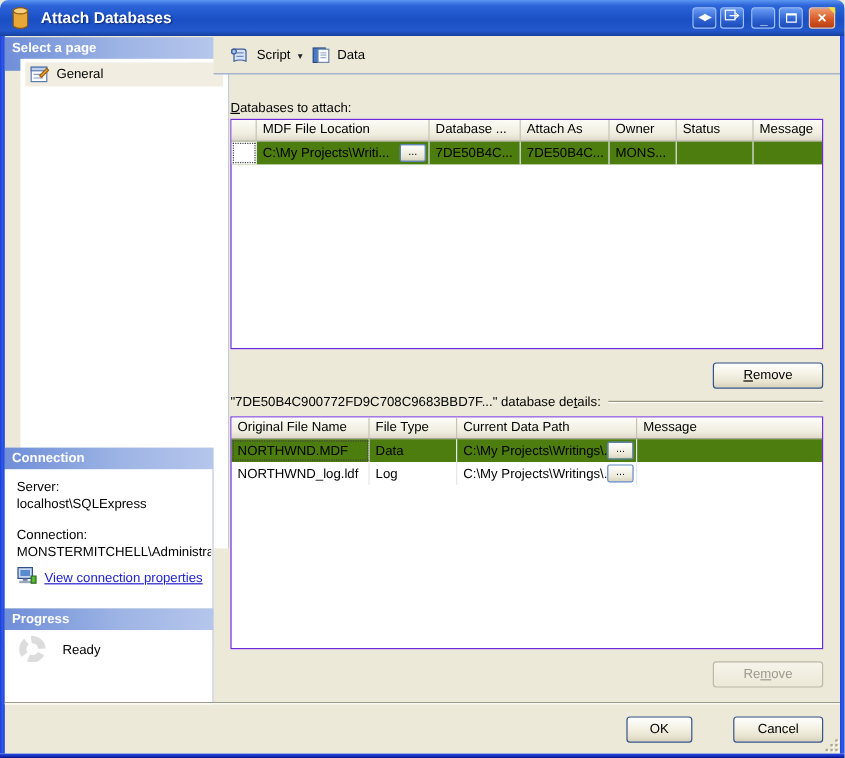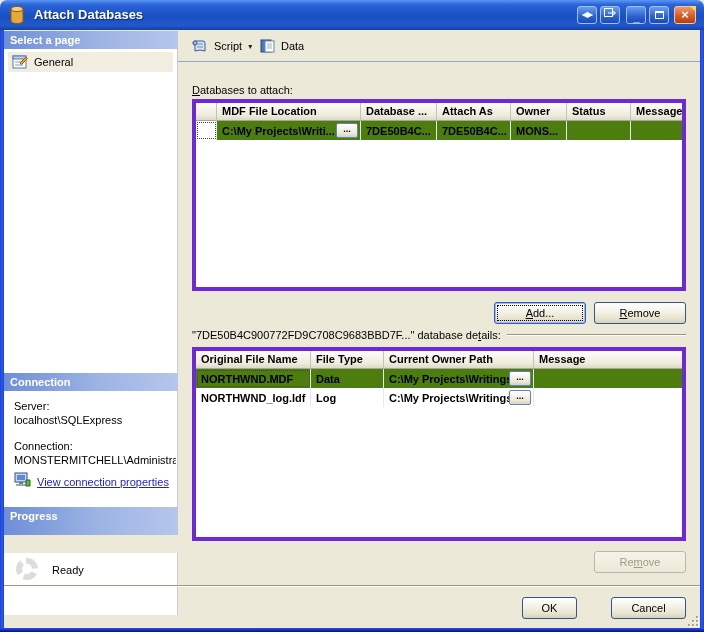--- a/index.html
+++ b/index.html
@@ -49,21 +49,21 @@
       border:6px dashed #dcdcdc; }
 
   
   .toolbar { position:absolute; left:178px; top:30px; width:522px; height:32px;
       border-bottom:1px solid #93a7cd; background:#ece9d8; }
   .tool { position:absolute; top:6px; height:20px; display:flex; align-items:center; cursor:pointer; padding:0 3px; }
   .tool .tlabel { margin-left:5px; }
   .drop-arrow { margin-left:6px; font-size:8px; color:#222; }
 
   
-  .grid { position:absolute; background:#fff; border:4px solid #6d28d9;font-weight:bold; }
+  .grid { position:absolute; background:#fff; border:1px solid #6d28d9; }
   .ghead { display:flex; height:18px; background:linear-gradient(180deg,#fdfcf7,#efedde 70%,#dedacb);
       border-bottom:1px solid #a9a698; }
   .hcell { line-height:17px; padding-left:5px; border-right:1px solid #c6c3b2; overflow:hidden; white-space:nowrap; }
   .grow { display:flex; height:19px; align-items:center; }
   .grow.sel { background:#4d7c0f; }
   .gcell { height:19px; line-height:18px; padding-left:5px; border-right:1px solid #e4e7ef;
       overflow:hidden; white-space:nowrap; display:flex; align-items:center; }
   .focus-cell { outline:1px dotted #444; outline-offset:-2px; }
   .browse { width:22px; height:15px; margin:0 2px 0 auto; font-size:9px; line-height:11px; text-align:center;
       border:1px solid #5f84c4; border-radius:2px; cursor:pointer; flex:0 0 auto;
@@ -119,21 +119,21 @@
       <span class="fold"></span>
       <span class="glyph">×</span>
     </div>
   </div>
 
   <div class="frame-left"></div>
   <div class="frame-right"></div>
   <div class="frame-bottom"></div>
 
   <div class="side-header" style="top:31px;">Select a page</div>
-  <div class="sbox" style="top:49px; height:408px;">
+  <div class="sbox" style="top:49px; height:408px;margin-left:13px;">
     <div class="side-item">
       <svg width="16" height="16" viewBox="0 0 16 16" style="margin-left:4px;">
         <rect x="1" y="2" width="13" height="12" fill="#fff" stroke="#5a7ab0"></rect>
         <rect x="1" y="2" width="13" height="3" fill="#bcd0ee" stroke="#5a7ab0"></rect>
         <line x1="3" y1="8" x2="11" y2="8" stroke="#7a9ac8"></line>
         <line x1="3" y1="11" x2="11" y2="11" stroke="#7a9ac8"></line>
         <path d="M8 9 L14 3 L15.5 4.5 L9.5 10.5 Z" fill="#f0a030" stroke="#9a6010"></path>
       </svg>
       <span class="lbl">General</span>
     </div>
@@ -151,21 +151,21 @@
         <rect x="3" y="3" width="8" height="5" fill="#5a8ad0"></rect>
         <rect x="5" y="10" width="4" height="2" fill="#6a7a94"></rect>
         <rect x="2" y="12" width="10" height="2" fill="#9aa8bc"></rect>
         <path d="M12 8 L16 8 L16 14 L12 14 Z" fill="#58b838" stroke="#2a681a"></path>
       </svg>
       <span class="link">View connection properties</span>
     </div>
   </div>
 
   <div class="side-header" style="top:507px;">Progress</div>
-  <div class="sbox" style="top:525px; height:62px;margin-top:28px;">
+  <div class="sbox" style="top:525px; height:62px;">
     <div class="spinner" style="top:5px;"></div>
     <span class="kv" style="left:48px; top:11px;">Ready</span>
   </div>
 
   <div class="toolbar">
     <div class="tool" style="left:10px;">
       <svg width="18" height="16" viewBox="0 0 18 16">
         <path d="M4 3 Q2 3 2 5 Q2 7 4 7 L4 13 Q9 11 14 13 L14 5 Q14 3 12 3 Z" fill="#d8e4f4" stroke="#3a5a9c"></path>
         <ellipse cx="4" cy="5" rx="2" ry="2" fill="#a8c0e4" stroke="#3a5a9c"></ellipse>
         <line x1="6" y1="6" x2="12" y2="6" stroke="#6a8ab8"></line>
@@ -207,37 +207,34 @@
         <span class="browse">...</span>
       </div>
       <div class="gcell" style="width:76px;">7DE50B4C...</div>
       <div class="gcell" style="width:74px;">7DE50B4C...</div>
       <div class="gcell" style="width:56px;">MONS...</div>
       <div class="gcell" style="width:64px;"></div>
       <div class="gcell" style="flex:1; border-right:none;"></div>
     </div>
   </div>
 
-  <button class="btn btn-default" style="left:494px; top:302px;">
-    <span class="u">A</span><span>dd...</span>
-  </button>
   <button class="btn" style="left:594px; top:302px;">
     <span class="u">R</span><span>emove</span>
   </button>
 
   <div class="label-line" style="left:192px; top:329px; width:494px;">
     <span><span>"7DE50B4C900772FD9C708C9683BBD7F..." database de</span><span class="u">t</span><span>ails:</span></span>
     <span class="rule"></span>
   </div>
 
   <div class="grid" style="left:192px; top:347px; width:494px; height:194px;">
     <div class="ghead">
       <div class="hcell" style="width:115px;">Original File Name</div>
       <div class="hcell" style="width:73px;">File Type</div>
-      <div class="hcell" style="width:150px;">Current Owner Path</div>
+      <div class="hcell" style="width:150px;">Current Data Path</div>
       <div class="hcell" style="flex:1; border-right:none;">Message</div>
     </div>
     <div class="grow sel">
       <div class="gcell focus-cell" style="width:115px;">NORTHWND.MDF</div>
       <div class="gcell" style="width:73px;">Data</div>
       <div class="gcell" style="width:150px;">
         <span style="overflow:hidden; white-space:nowrap;">C:\My Projects\Writings\...</span>
         <span class="browse">...</span>
       </div>
       <div class="gcell" style="flex:1; border-right:none;"></div>

